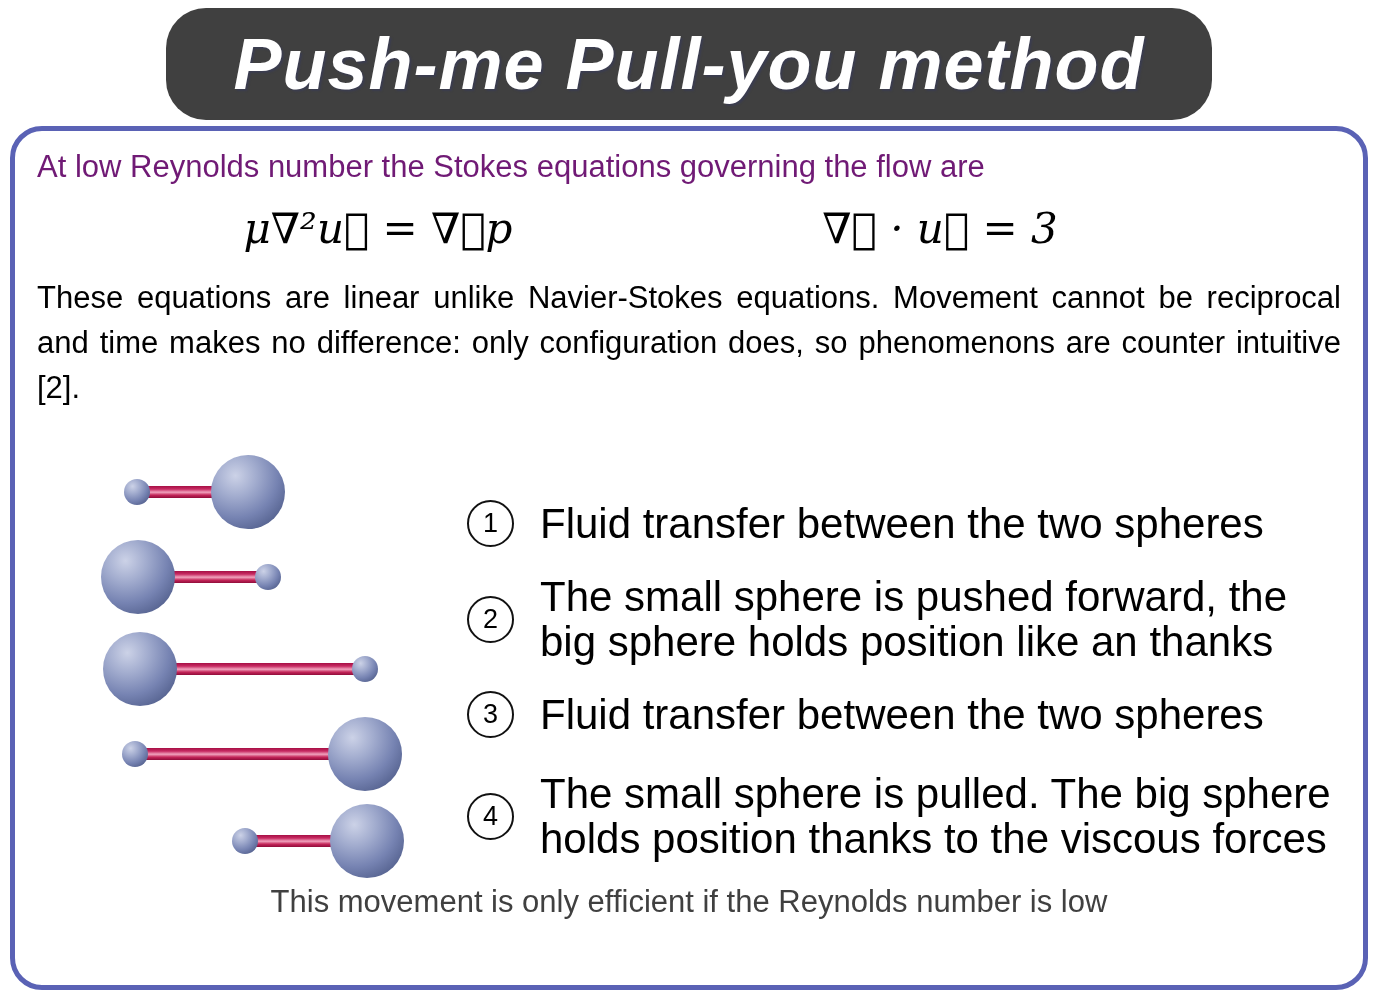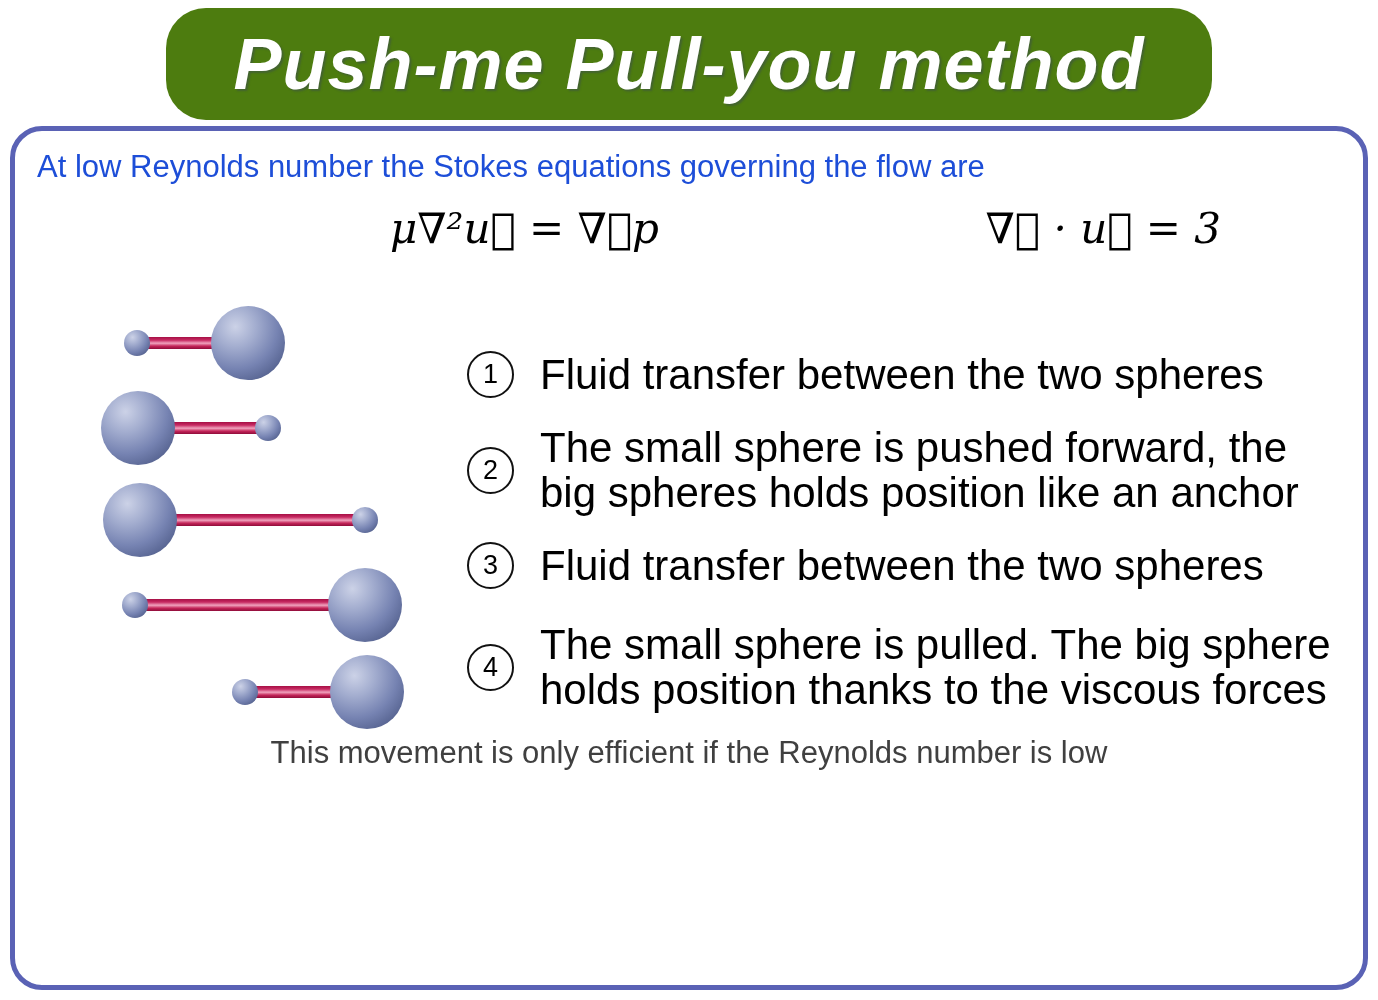--- a/index.html
+++ b/index.html
@@ -6,21 +6,21 @@
   html, body {
     width: 1378px; height: 1000px;
     background: #ffffff;
     font-family: "Liberation Sans", sans-serif;
     overflow: hidden;
   }
   
   .header-banner {
     width: 1046px; height: 112px;
     margin: 8px auto 0;
-    background: #4d7c0f;
+    background: #404040;
     border-radius: 40px;
     display: flex; align-items: center; justify-content: center;
   }
   .header-title {
     color: #ffffff;
     font-size: 72px;
     font-weight: bold;
     font-style: italic;
     letter-spacing: 1px;
     text-shadow: 2px 2px 2px rgba(50,55,110,0.35);
@@ -31,30 +31,30 @@
     margin: 6px auto 0;
     background: #ffffff;
     border: 5px solid #5a62b5;
     border-radius: 32px;
     padding: 10px 22px 0;
     position: relative;
   }
   .intro-text {
     margin-top: 8px;
     font-size: 31px;
-    color: #1d4ed8;
+    color: #701a75;
   }
   
   .equations-row {
     display: flex;
     margin: 10px 0 4px;
     height: 66px;
     align-items: center;
   }
-  .eq-cell { flex: 1; text-align: right; }
+  .eq-cell { flex: 1; text-align: center; }
   .eq-cell.left { padding-left: 60px; }
   .eq-cell.right { padding-right: 120px; }
   .equation {
     font-family: "DejaVu Serif", serif;
     font-style: italic;
     font-size: 42px;
     color: #000;
   }
   
   .body-paragraph {
@@ -129,20 +129,21 @@
 
   <div class="equations-row">
     <div class="eq-cell left">
       <span class="equation">μ∇²u⃗ = ∇⃗p</span>
     </div>
     <div class="eq-cell right">
       <span class="equation">∇⃗ · u⃗ = 3</span>
     </div>
   </div>
 
+  <div class="body-paragraph">These equations are linear unlike Navier-Stokes equations. Movement cannot be reciprocal and time makes no difference: only configuration does, so phenomenons are counter intuitive [2].</div>
 
   <div class="content-area">
 
     <div id="figures">
         <div>
           <div class="rod" style="left: 100px; width: 111px; top: 70px;"></div>
           <div class="sphere" style="left: 87px; top: 63px; width: 26px; height: 26px;"></div>
           <div class="sphere" style="left: 174px; top: 39px; width: 74px; height: 74px;"></div>
         </div>
         <div>
@@ -167,21 +168,21 @@
         </div>
       </div>
 
     <div class="step-item" style="left:430px; top:84px;">
       <div class="step-circle">1</div>
       <div class="step-text">Fluid transfer between the two spheres</div>
     </div>
 
     <div class="step-item" style="left:430px; top:158px;">
       <div class="step-circle">2</div>
-      <div class="step-text">The small sphere is pushed forward, the big spheres holds position like an anchor</div>
+      <div class="step-text">The small sphere is pushed forward, the big sphere holds position like an thanks</div>
     </div>
 
     <div class="step-item" style="left:430px; top:275px;">
       <div class="step-circle">3</div>
       <div class="step-text">Fluid transfer between the two spheres</div>
     </div>
 
     <div class="step-item" style="left:430px; top:355px;">
       <div class="step-circle">4</div>
       <div class="step-text">The small sphere is pulled. The big sphere holds position thanks to the viscous forces</div>

